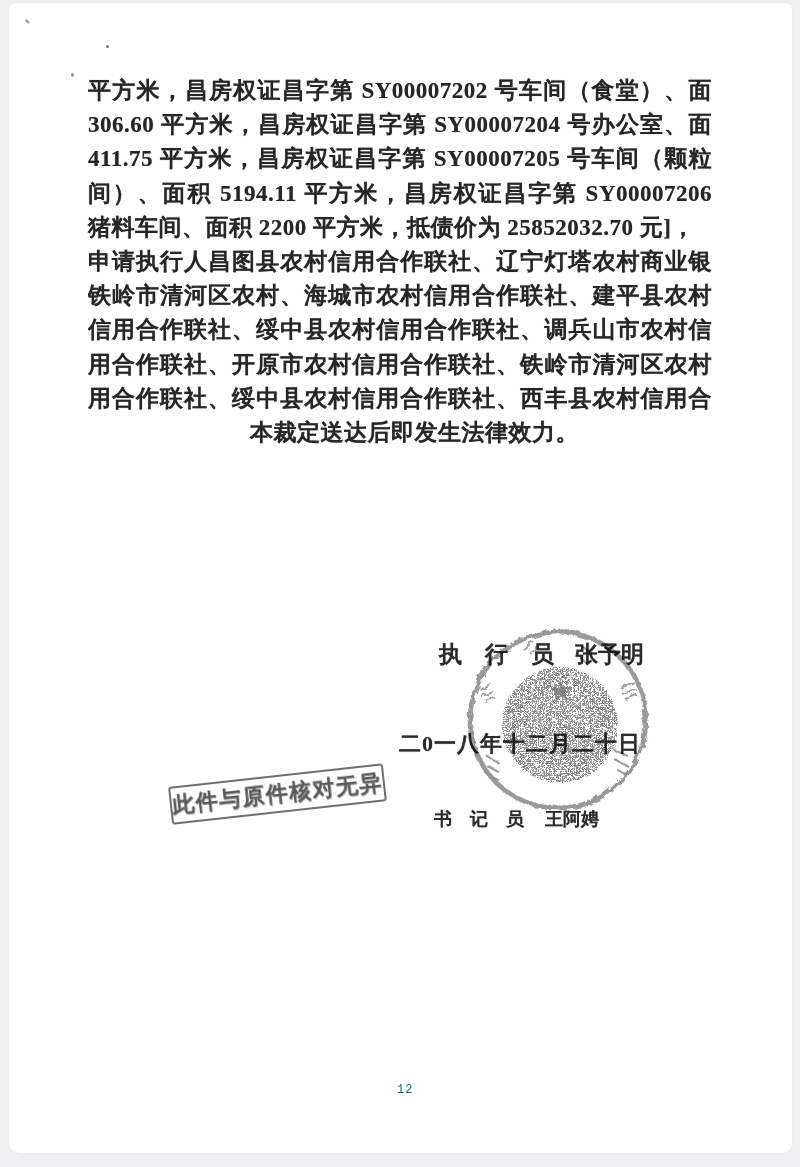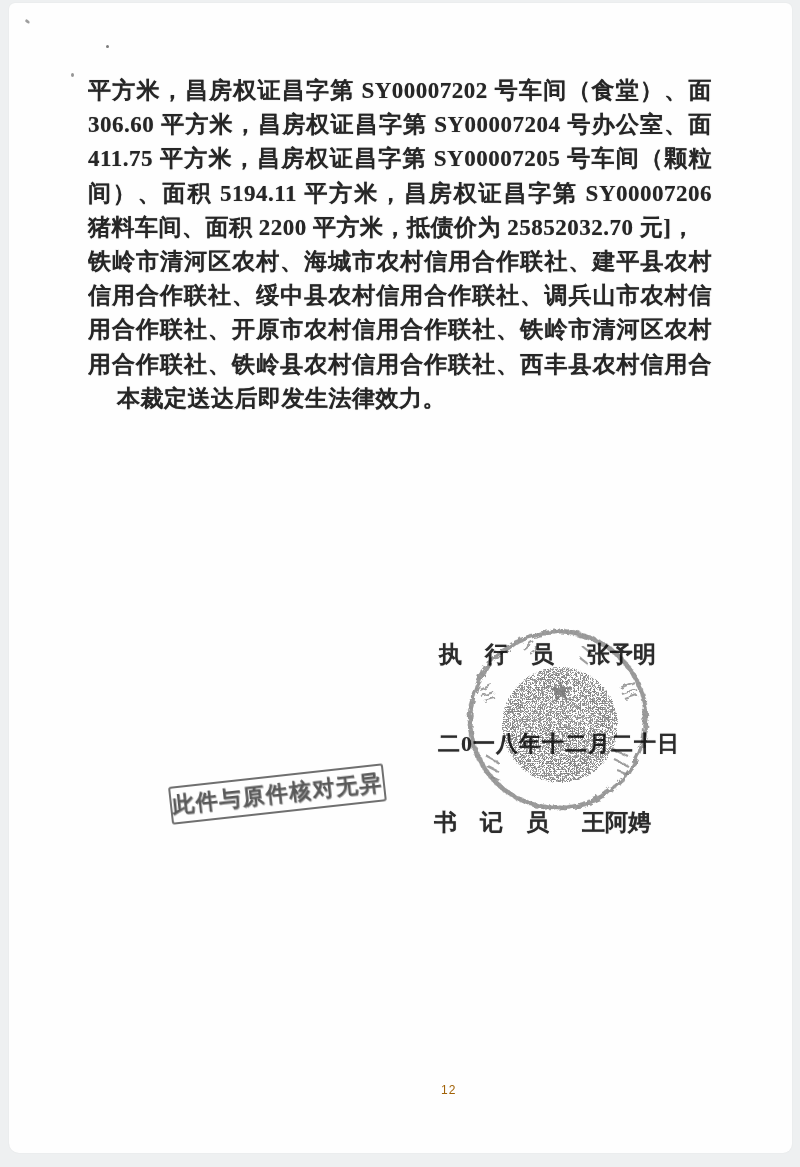--- a/index.html
+++ b/index.html
@@ -22,33 +22,33 @@
     left: 79px; top: 71px; width: 624px;
     font-size: 23px;
     line-height: 34.2px;
     color: #262626;
     font-weight: 600;
     text-shadow: 0 0 0.8px rgba(30,30,30,0.55);
     letter-spacing: 0.5px;
   }
   .line { width: 624px; white-space: nowrap; }
   .line.jst { text-align: justify; text-align-last: justify; white-space: normal; height: 34.2px; overflow: hidden; }
-  .line.indent { text-indent: 29px; }
+  .line.indent { text-indent: 29px; text-align: center; }
   
   .sig {
     position: absolute;
     color: #2b2b2b;
     font-weight: 600;
     text-shadow: 0 0 0.8px rgba(30,30,30,0.5);
     white-space: nowrap;
   }
   .sig-exec  { left: 430px; top: 636px; font-size: 23px; }
-  .sig-date  { left: 429px; top: 726px; font-size: 22px; letter-spacing: 1px; }
-  .sig-clerk { left: 425px; top: 804px; font-size: 23px; font-family: Liberation Mono, monospace; }
-  .sig .name { margin-left: 33px; }
+  .sig-date  { left: 390px; top: 726px; font-size: 22px; letter-spacing: 1px; }
+  .sig-clerk { left: 425px; top: 804px; font-size: 18px; font-family: Liberation Mono, monospace; }
+  .sig .name { margin-left: 21px; }
   
   .court-seal {
     position: absolute;
     left: 452px; top: 624px;
     width: 192px; height: 186px;
     mix-blend-mode: multiply;
     opacity: 0.92;
   }
   
   .verify-stamp {
@@ -67,24 +67,23 @@
     white-space: nowrap;
     filter: blur(0.35px);
     text-shadow: 0.5px 0.5px 0.6px rgba(60,60,60,0.5);
     mix-blend-mode: multiply;
   }
   
   .page-num {
     position: absolute;
     left: 388px; top: 1080px;
     font-size: 12px;
-    color: #a16207;
+    color: #0369a1;
     letter-spacing: 1px;
-    font-family: Liberation Sans, sans-serif;
-    margin-left: 44px;
+    font-family: Liberation Mono, monospace;
   }
   
   .speck { position: absolute; background: #4f4f4f; border-radius: 50%; opacity: 0.75; }
   .speck.a1 { left: 97px; top: 42px; width: 3px; height: 3px; }
   .speck.a2 { left: 62px; top: 70px; width: 3px; height: 4px; opacity: 0.6; }
   .speck.a3 { left: 16px; top: 17px; width: 5px; height: 3px; transform: rotate(35deg); opacity: 0.55; border-radius: 40% 60% 50% 50%; }
 </style>
 </head>
 <body>
 
@@ -93,24 +92,25 @@
   <div class="speck a1"></div>
   <div class="speck a2"></div>
   <div class="speck a3"></div>
 
   <div class="doc-body">
     <div class="line jst">平方米，昌房权证昌字第 SY00007202 号车间（食堂）、面积</div>
     <div class="line jst">306.60 平方米，昌房权证昌字第 SY00007204 号办公室、面积</div>
     <div class="line jst">411.75 平方米，昌房权证昌字第 SY00007205 号车间（颗粒车</div>
     <div class="line jst">间）、面积 5194.11 平方米，昌房权证昌字第 SY00007206 号</div>
     <div class="line">猪料车间、面积 2200 平方米，抵债价为 25852032.70 元]，</div>
+    <div class="line jst">申请执行人昌图县农村信用合作联社、辽宁灯塔农村商业银</div>
     <div class="line jst">铁岭市清河区农村、海城市农村信用合作联社、建平县农村信</div>
     <div class="line jst">信用合作联社、绥中县农村信用合作联社、调兵山市农村信</div>
     <div class="line jst">用合作联社、开原市农村信用合作联社、铁岭市清河区农村</div>
-    <div class="line jst">用合作联社、铁岭县农村信用合作联社、西丰县农村信用合</div>
+    <div class="line jst">用合作联社、绥中县农村信用合作联社、西丰县农村信用合</div>
     <div class="line indent">本裁定送达后即发生法律效力。</div>
   </div>
 
   <div class="sig sig-exec">
     <span>执　行　员</span><span class="name">张予明</span>
   </div>
   <div class="sig sig-date">二0一八年十二月二十日</div>
   <div class="sig sig-clerk">
     <span>书　记　员</span><span class="name">王阿娉</span>
   </div>

